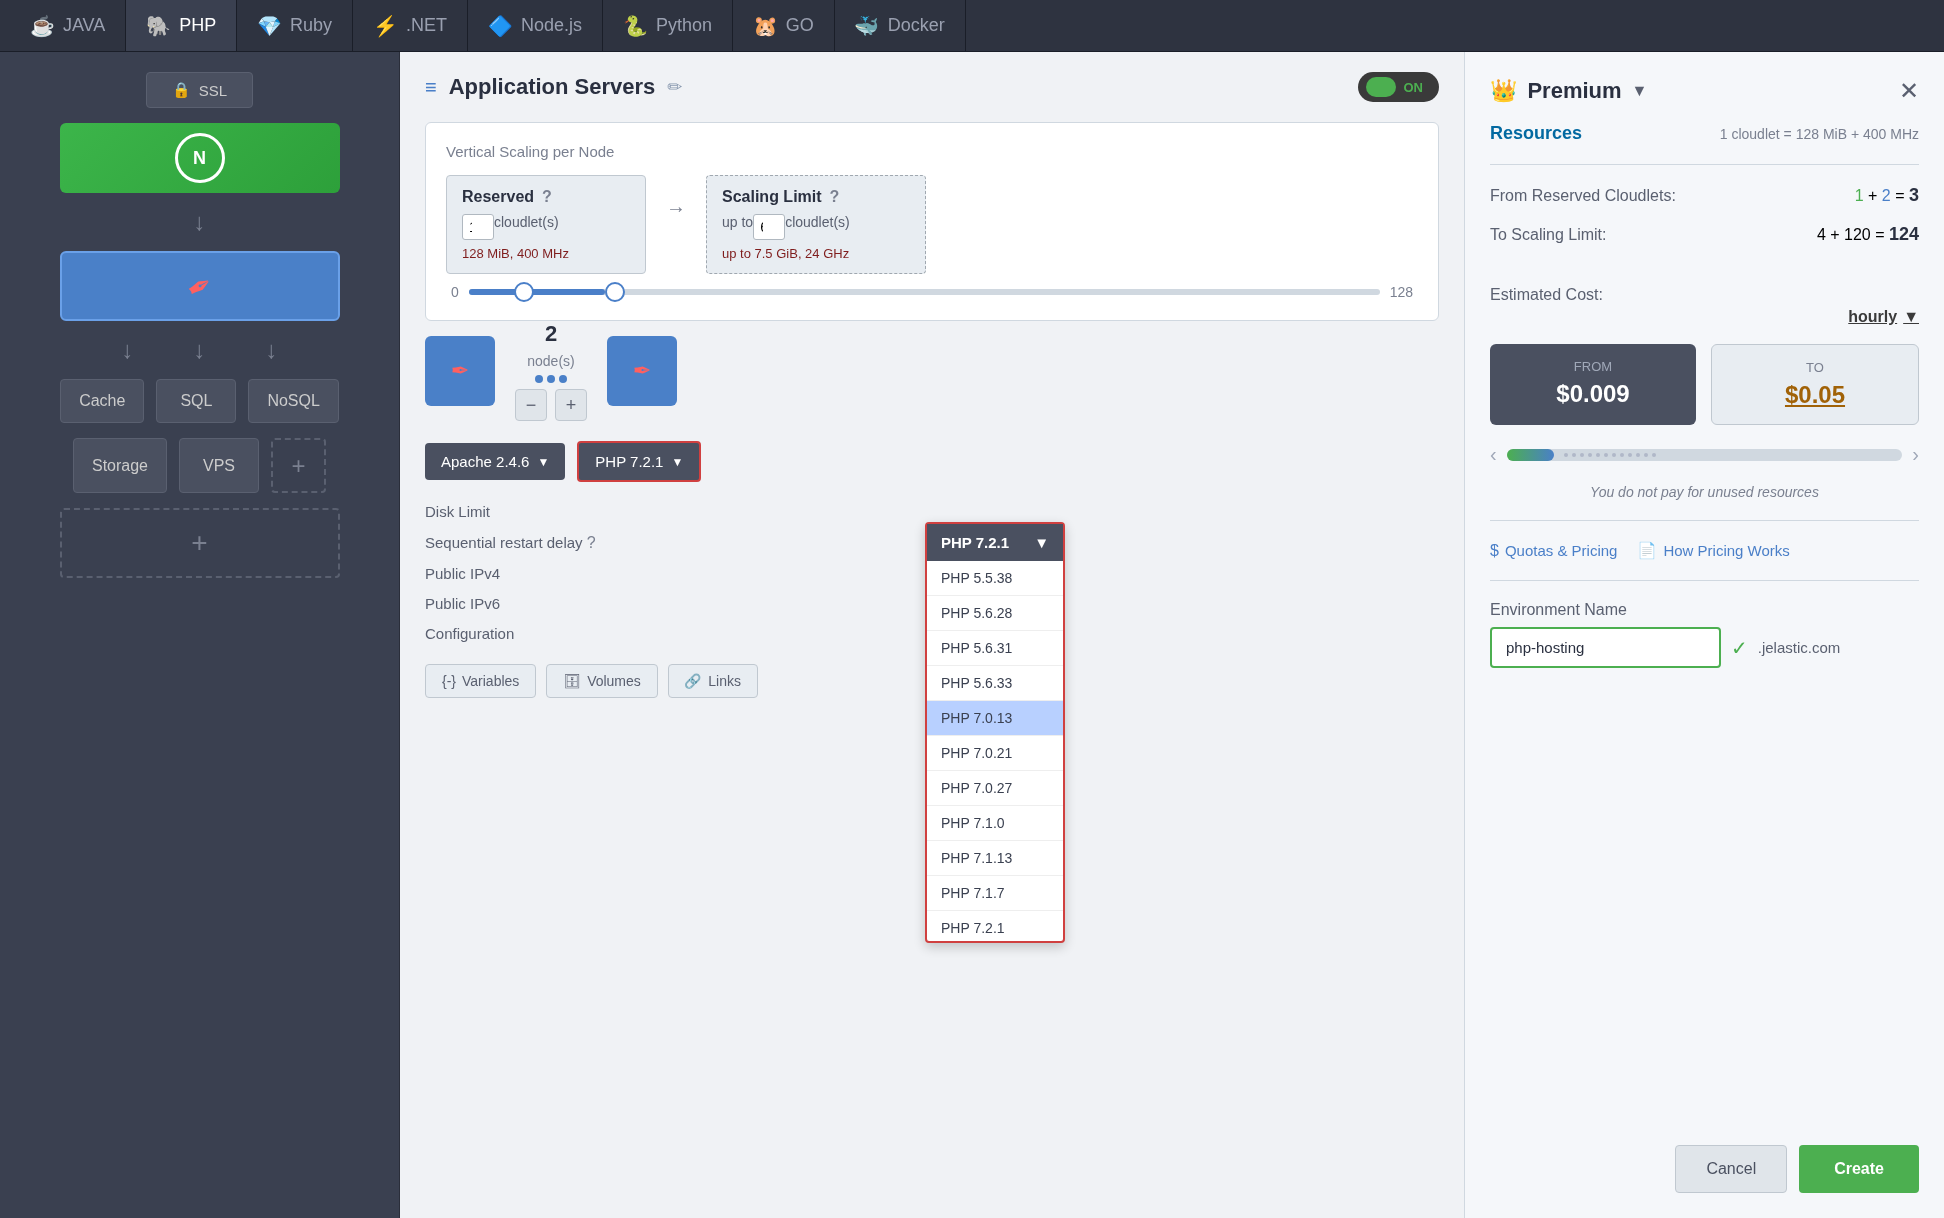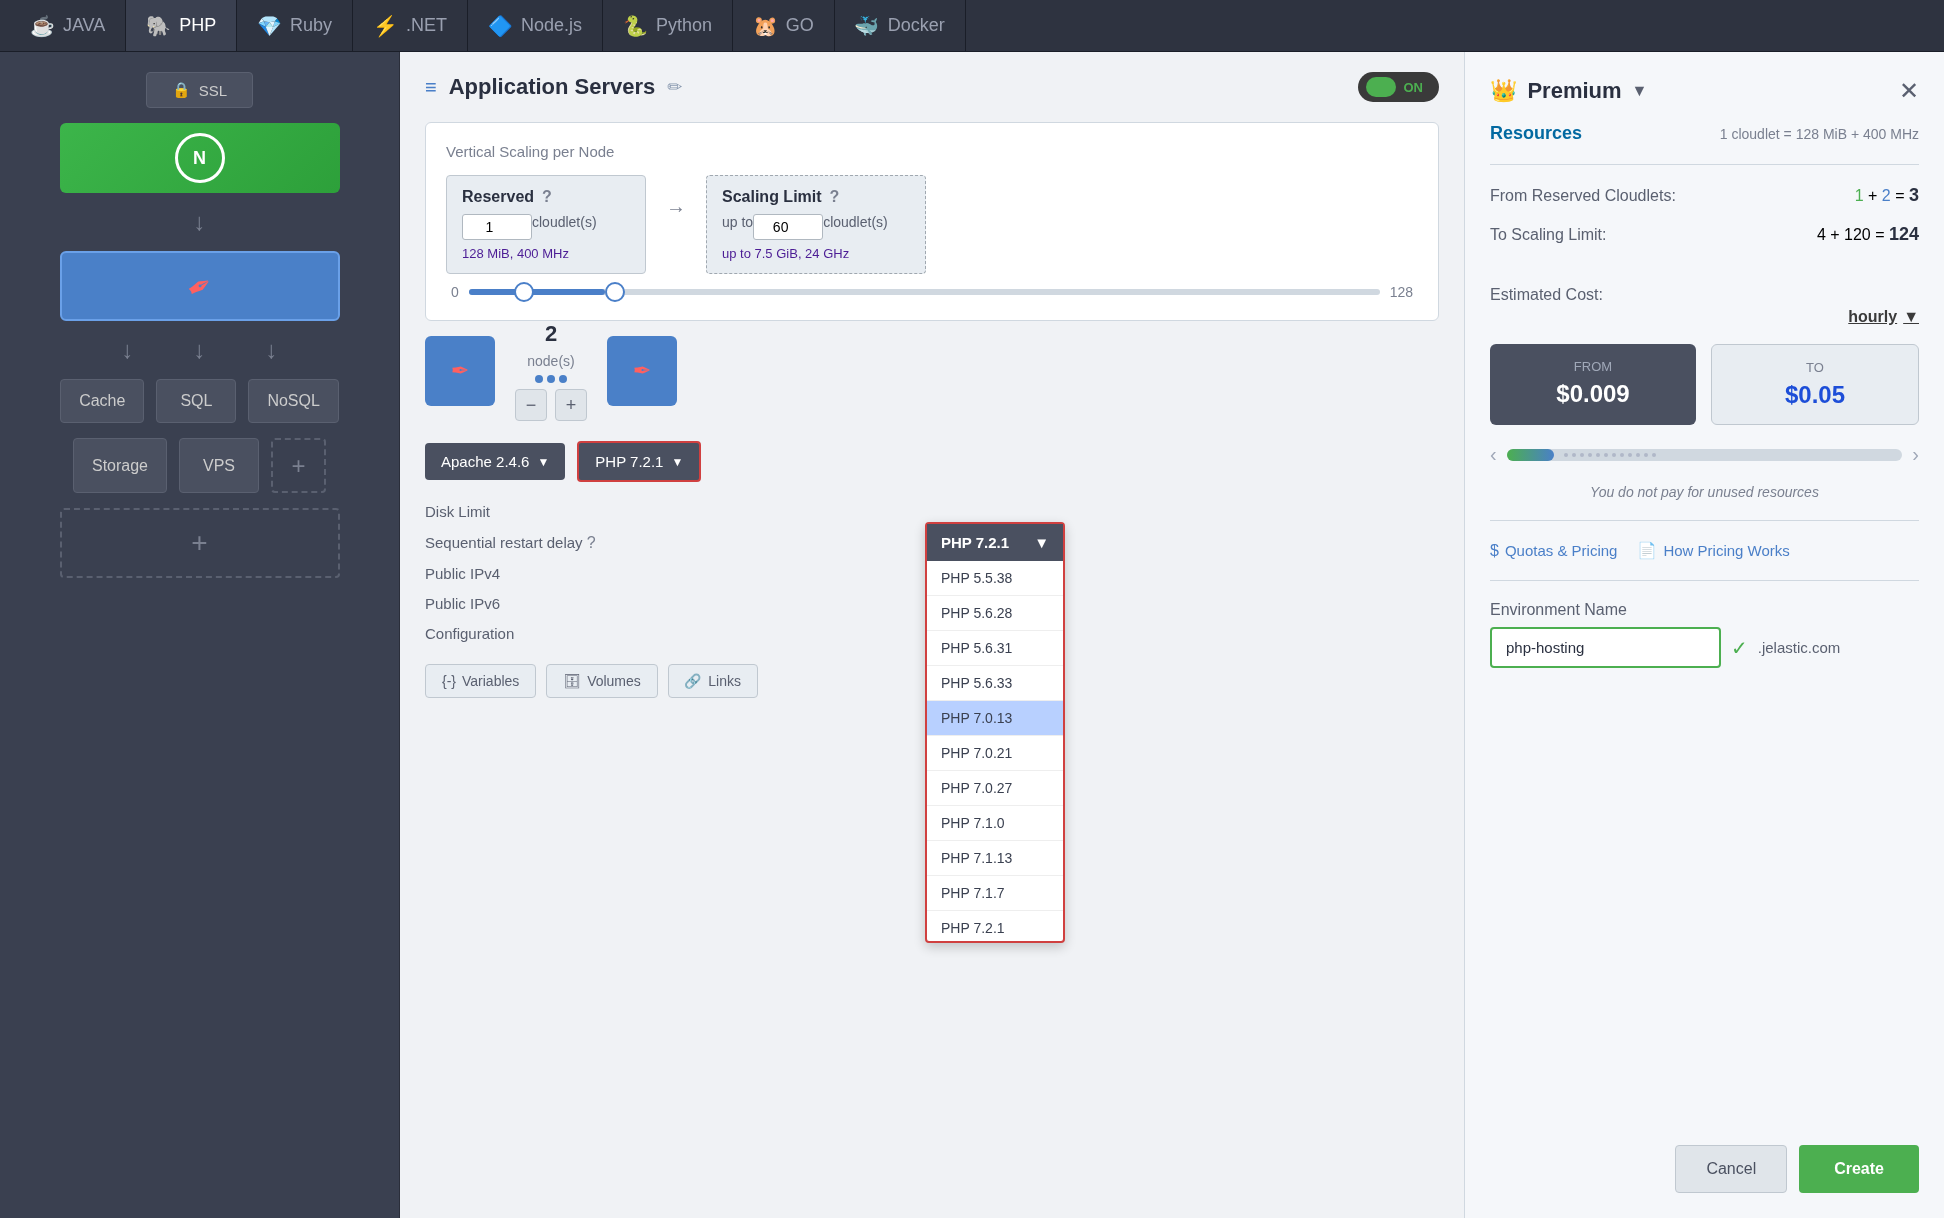--- a/index.html
+++ b/index.html
@@ -264,33 +264,33 @@
       font-size: 16px;
       cursor: pointer;
     }
     .scale-input-row {
       display: flex;
       align-items: flex-start;
       gap: 0;
       margin-bottom: 6px;
     }
     .scale-input {
-      width: 70px;
+      width: 32px;
       padding: 4px 6px;
       border: 1px solid #b0b8c0;
       border-radius: 3px;
       font-size: 14px;
       text-align: center;
     }
     .scale-unit {
       color: #5a6070;
       font-size: 14px;
     }
     .scale-sub {
-      color: #4c1d95;
+      color: #7f1d1d;
       font-size: 13px;
     }
 
     .scale-limit-box {
       background: #e8edf2;
       border: 1px dashed #a0a8b0;
       border-radius: 4px;
       padding: 12px 15px;
       min-width: 220px;
     }
@@ -582,21 +582,21 @@
     }
     .cost-box-value {
       font-size: 24px;
       font-weight: bold;
     }
     .cost-box.light {
       background: #e8edf2;
       border: 1px solid #c0c8d0;
     }
     .cost-box.light .cost-box-label { color: #7a8090; }
-    .cost-box.light .cost-box-value { color: #1d4ed8; }
+    .cost-box.light .cost-box-value { color: #a16207; text-decoration: underline; }
 
     
     .progress-bar-container {
       display: flex;
       align-items: center;
       gap: 10px;
     }
     .chevron-left, .chevron-right {
       color: #a0a8b8;
       font-size: 20px;

